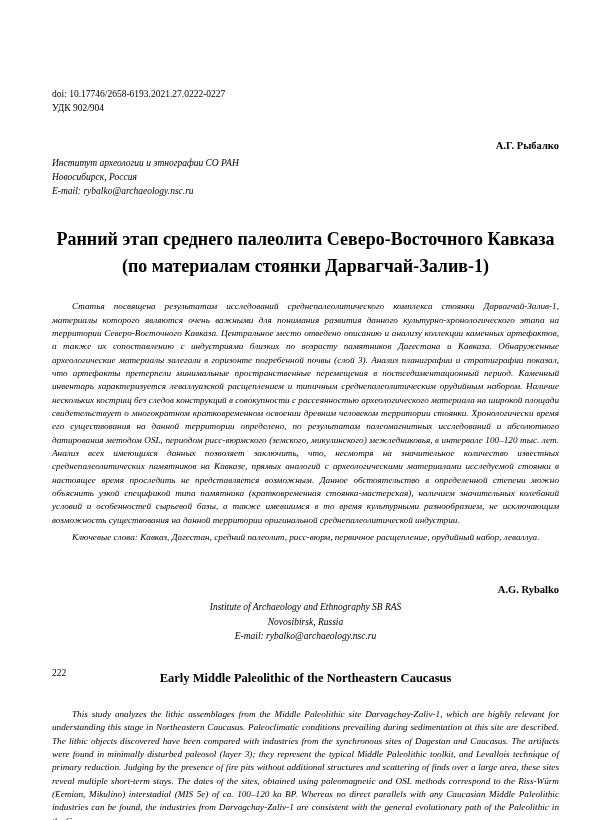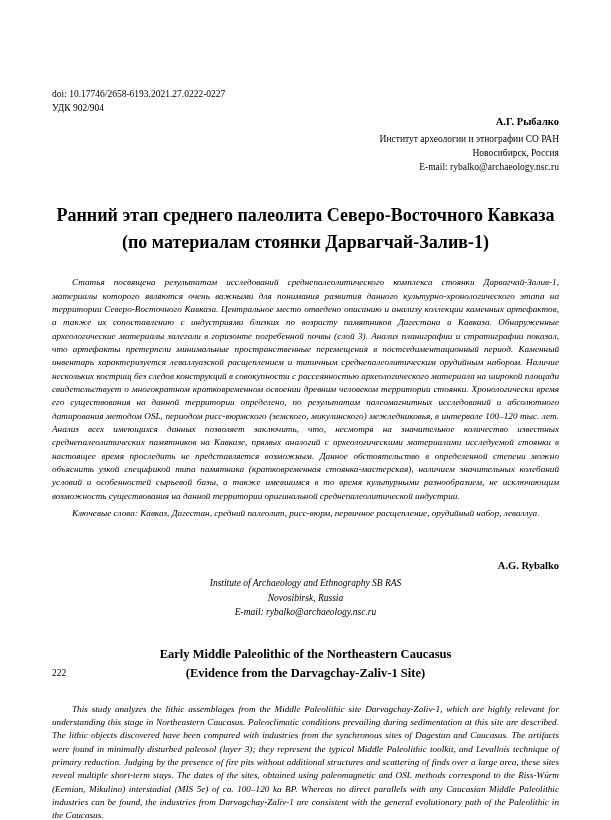--- a/index.html
+++ b/index.html
@@ -26,24 +26,25 @@
   .doi-block {
     font-size: 9.5px;
     line-height: 1.45;
     font-family: "Liberation Serif", serif;
   }
   .doi-line { display: block; }
   .author-ru {
     text-align: right;
     font-weight: bold;
     font-size: 10.5px;
-    margin-top: 0;
+    margin-top: 24px;
   }
   .affil-ru {
-    text-align: right;
+    text-align: left;
+    font-style: italic;
     font-size: 9.5px;
     line-height: 1.5;
     margin-top: 5px;
   }
   .affil-line { display: block; }
   .title-ru {
     text-align: center;
     font-weight: bold;
     font-size: 18px;
     line-height: 1.5;
@@ -136,20 +137,19 @@
   <div class="author-en">A.G. Rybalko</div>
 
   <div class="affil-en">
     <span class="affil-line">Institute of Archaeology and Ethnography SB RAS</span>
     <span class="affil-line">Novosibirsk, Russia</span>
     <span class="affil-line">E-mail: rybalko@archaeology.nsc.ru</span>
   </div>
 
   <div class="title-en">
     <span class="title-line">Early Middle Paleolithic of the Northeastern Caucasus</span>
-    <span class="title-line">(Evidence from the Darvagchay-Zaliv-1 Site)</span>
   </div>
 
   <div class="abstract-en">This study analyzes the lithic assemblages from the Middle Paleolithic site Darvagchay-Zaliv-1, which are highly relevant for understanding this stage in Northeastern Caucasus. Paleoclimatic conditions prevailing during sedimentation at this site are described. The lithic objects discovered have been compared with industries from the synchronous sites of Dagestan and Caucasus. The artifacts were found in minimally disturbed paleosol (layer 3); they represent the typical Middle Paleolithic toolkit, and Levallois technique of primary reduction. Judging by the presence of fire pits without additional structures and scattering of finds over a large area, these sites reveal multiple short-term stays. The dates of the sites, obtained using paleomagnetic and OSL methods correspond to the Riss-Würm (Eemian, Mikulino) interstadial (MIS 5e) of ca. 100–120 ka BP. Whereas no direct parallels with any Caucasian Middle Paleolithic industries can be found, the industries from Darvagchay-Zaliv-1 are consistent with the general evolutionary path of the Paleolithic in the Caucasus.</div>
 
   <div class="page-number">222</div>
 
 </div>
 
 </body></html>

